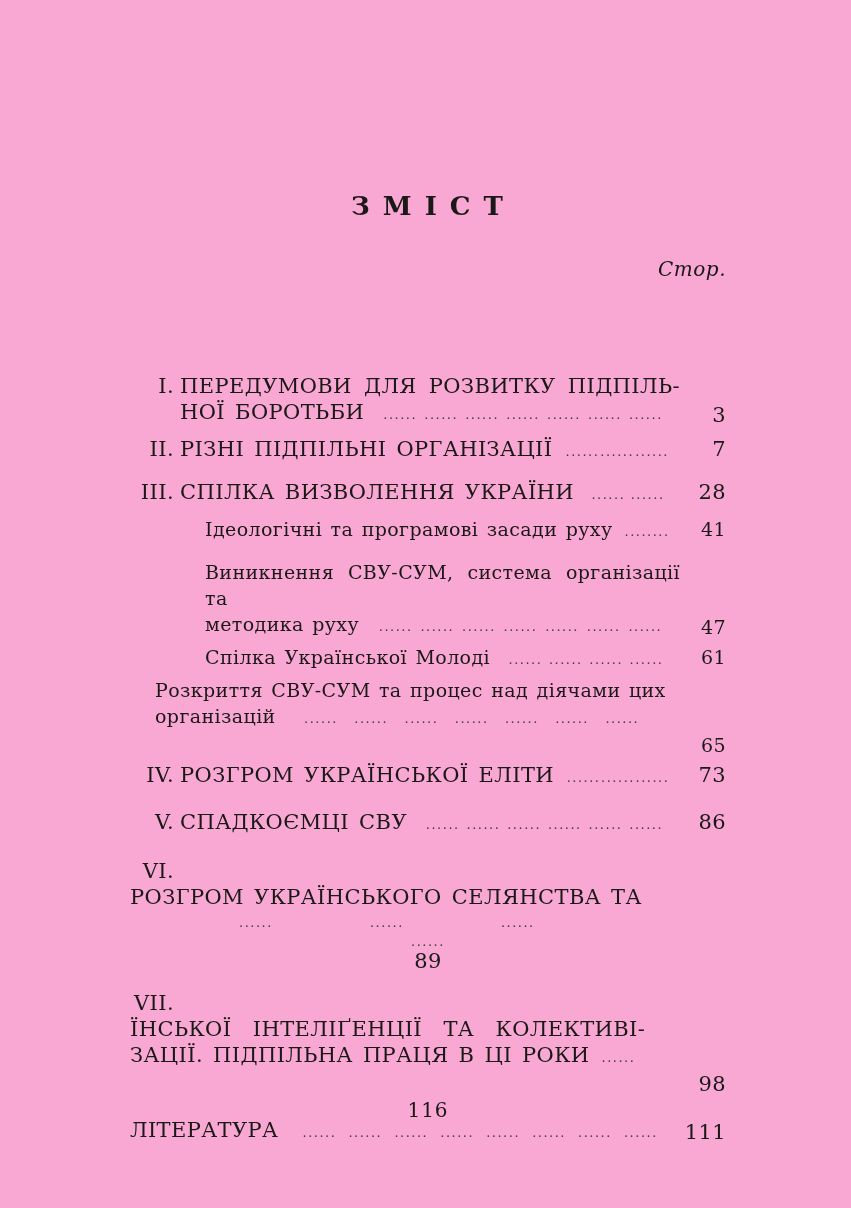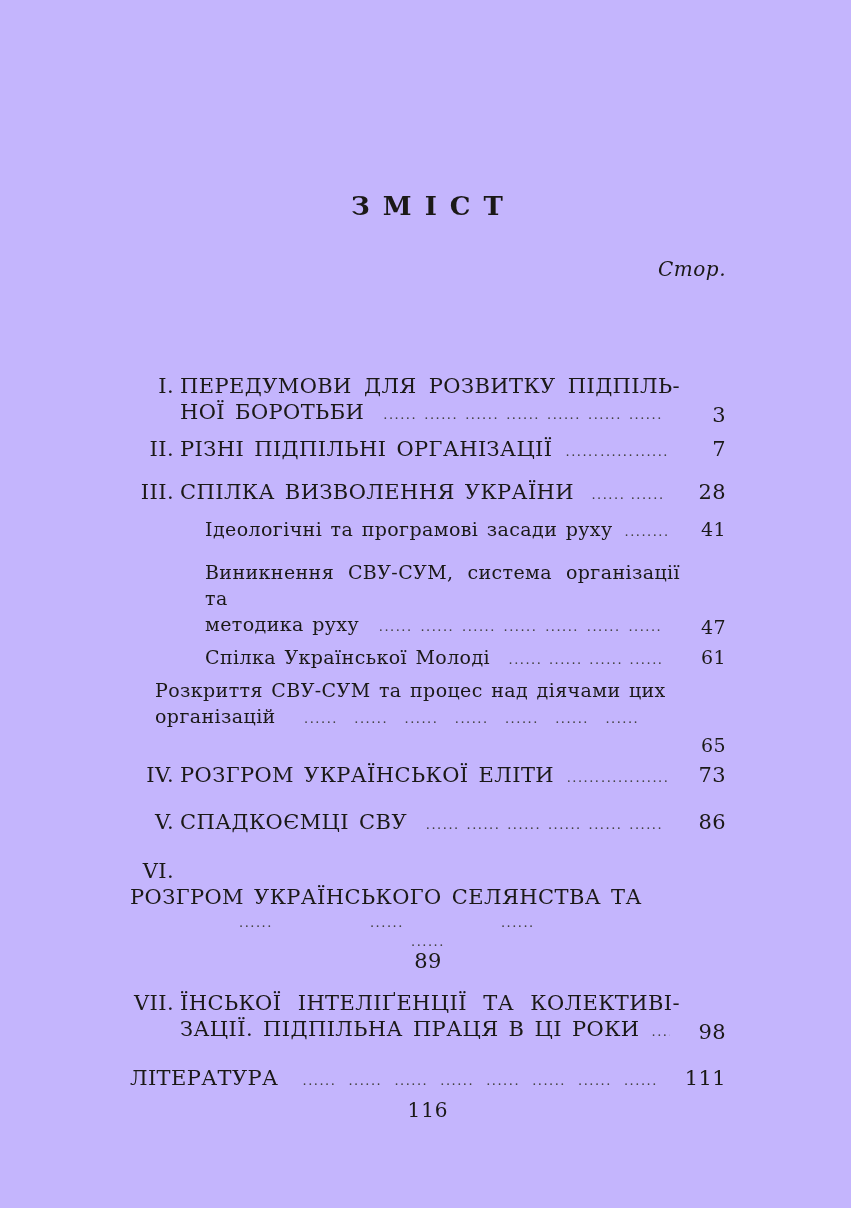--- a/index.html
+++ b/index.html
@@ -4,21 +4,21 @@
 <style>
   html, body {
     margin: 0;
     padding: 0;
     background: #e8e8e8;
   }
   .sheet {
     position: relative;
     width: 851px;
     height: 1208px;
-    background: #c4b5fd;
+    background: #f9a8d4;
     font-family: "DejaVu Serif", serif;
     color: #1b1917;
     overflow: hidden;
   }
   .content {
     position: absolute;
     left: 130px;
     top: 191px;
     width: 596px;
   }
@@ -52,22 +52,22 @@
   .toc-row:nth-child(1)  { margin-top: 0; }
   .toc-row:nth-child(2)  { margin-top: 8px; }
   .toc-row:nth-child(3)  { margin-top: 14px; }
   .toc-row:nth-child(4)  { margin-top: 8px; }
   .toc-row:nth-child(5)  { margin-top: 14px; }
   .toc-row:nth-child(6)  { margin-top: 4px; }
   .toc-row:nth-child(7)  { margin-top: 4px; flex-direction: column; }
   .toc-row:nth-child(8)  { margin-top: 4px; }
   .toc-row:nth-child(9)  { margin-top: 18px; }
   .toc-row:nth-child(10) { margin-top: 20px; flex-direction: column; }
-  .toc-row:nth-child(11) { margin-top: 16px; }
-  .toc-row:nth-child(12) { margin-top: 20px; }
+  .toc-row:nth-child(11) { margin-top: 16px; flex-direction: column; }
+  .toc-row:nth-child(12) { margin-top: 20px; align-items: center; }
   .cell-numeral {
     flex: none;
     width: 44px;
     padding-right: 6px;
     text-align: right;
     white-space: nowrap;
   }
   .cell-text {
     flex: 1;
     min-width: 0;

